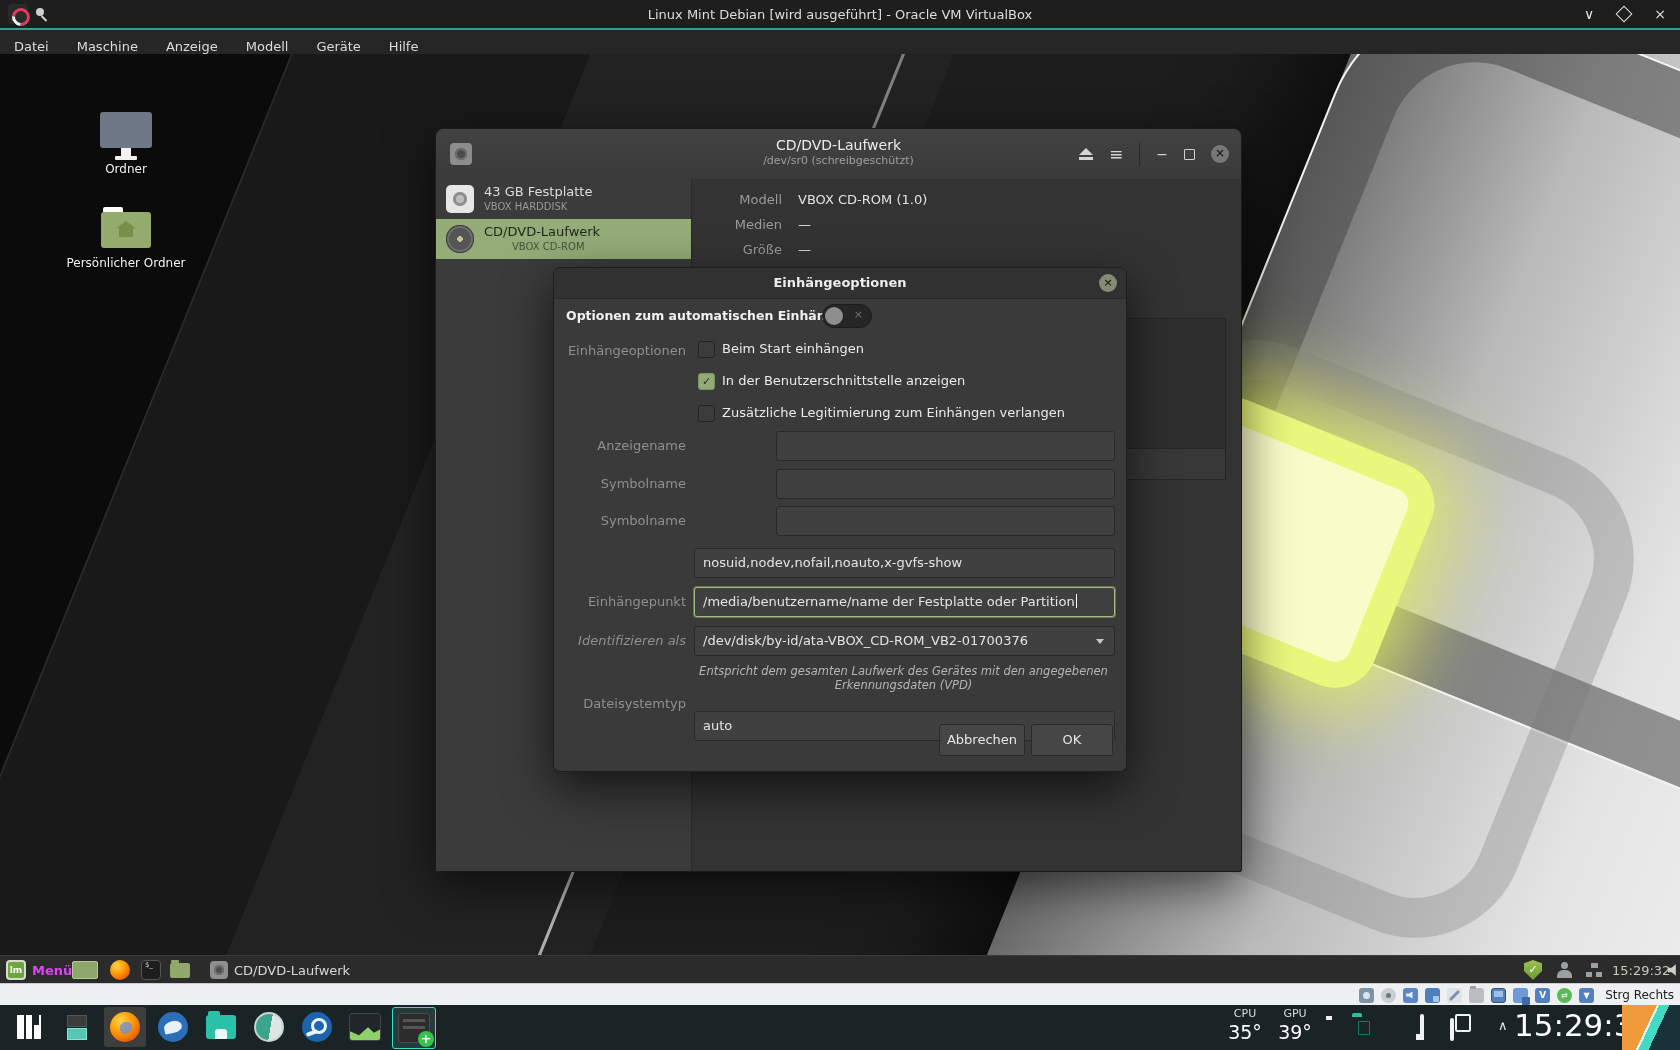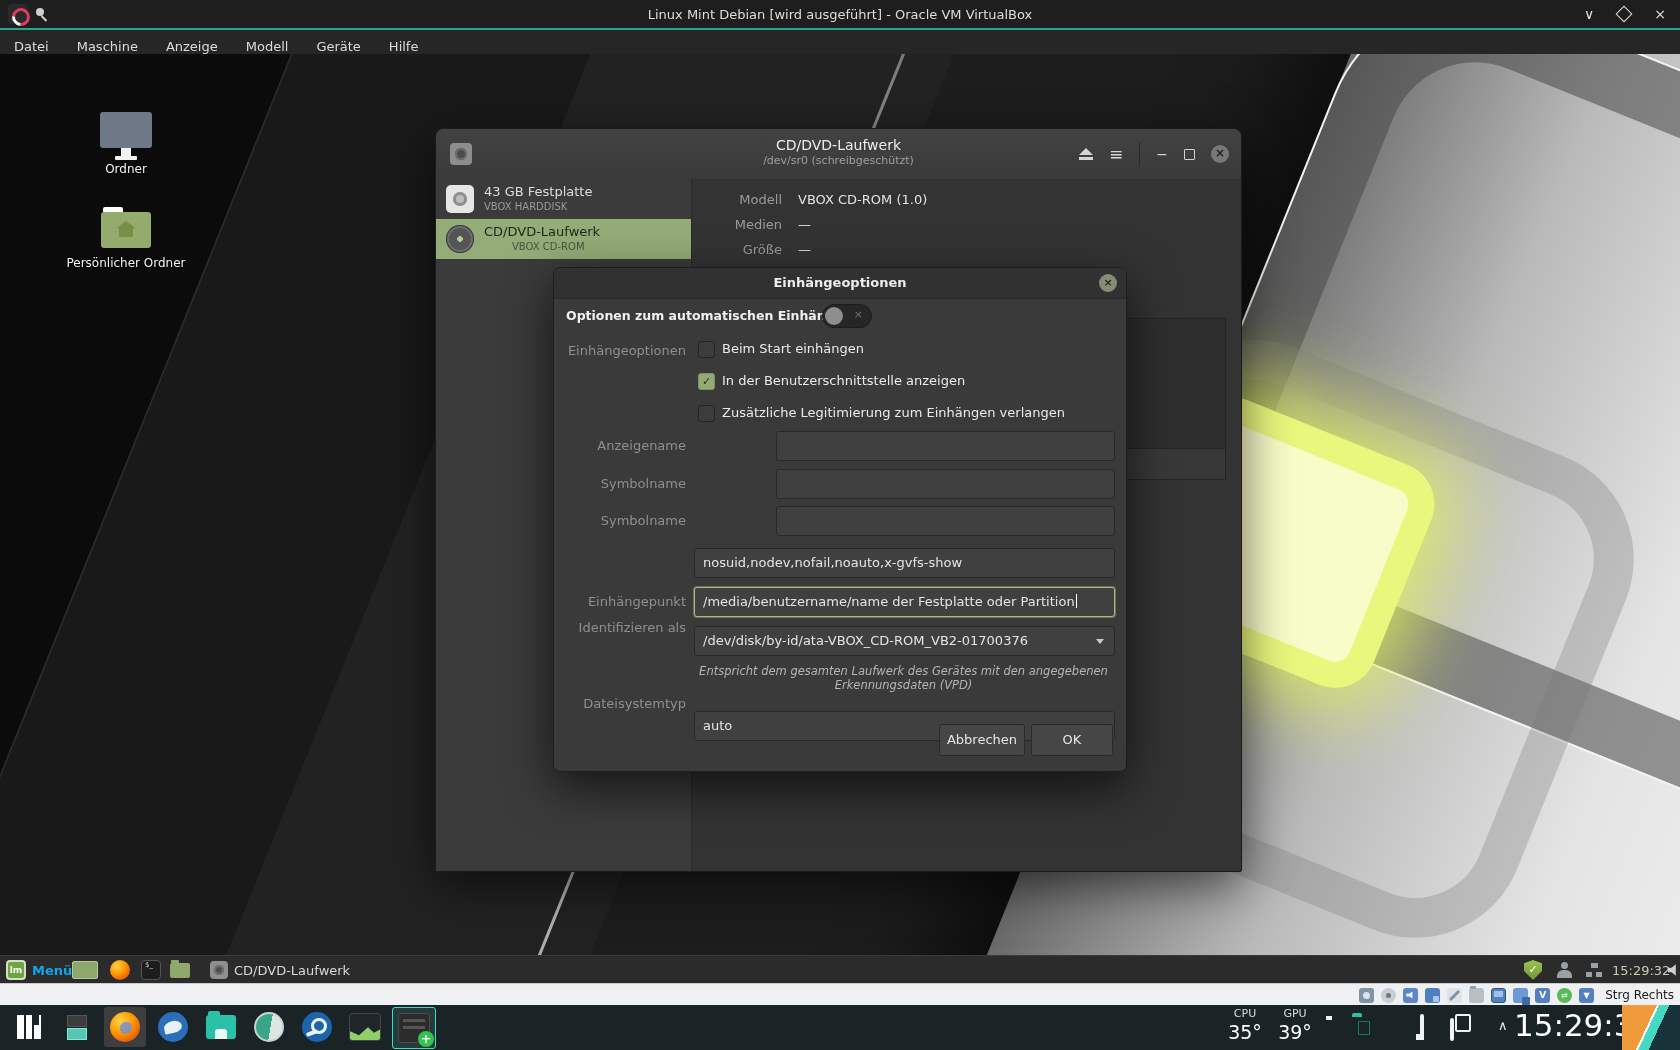--- a/index.html
+++ b/index.html
@@ -157,21 +157,21 @@
   .drop::after{content:"";position:absolute;right:10px;top:12px;border-left:4px solid transparent;border-right:4px solid transparent;border-top:5px solid #c9c9c9;}
   .hint{position:absolute;left:140px;width:419px;text-align:center;font-style:italic;font-size:11.5px;color:#b5b5b5;}
   .btn{position:absolute;top:456px;height:32px;background:#464646;border:1px solid #2a2a2a;border-radius:3px;color:#e6e6e6;font-size:13px;text-align:center;line-height:30px;box-sizing:border-box;}
   .btn-cancel{left:385px;width:86px;}
   .btn-ok{left:477px;width:82px;}
 
   
   .mpanel{position:absolute;left:0;top:901px;width:1680px;height:28px;background:#2b2b2b;border-top:1px solid #3a3a3a;z-index:40;}
   .mp-item{position:absolute;top:0;height:28px;display:flex;align-items:center;gap:6px;}
   .mint-logo{width:20px;height:20px;border-radius:4px;background:#6fa53f;border:2px solid #d7ddcc;box-sizing:border-box;color:#fff;font-size:9px;font-weight:bold;text-align:center;line-height:16px;}
-  .mp-menu-label{color:#0ea5e9;font-size:13px;font-weight:bold;}
+  .mp-menu-label{color:#d946ef;font-size:13px;font-weight:bold;}
   .mp-desk{width:24px;height:16px;background:#8ea86b;border:1px solid #b9c795;border-radius:2px;}
   .mp-ff{width:20px;height:20px;border-radius:50%;background:radial-gradient(circle at 35% 30%,#ffd54a,#ff9500 45%,#e3560e 80%);}
   .mp-term{width:20px;height:20px;border-radius:4px;background:#1d1d1d;border:1px solid #555;color:#cfcfcf;font-size:7px;text-align:left;line-height:9px;padding-left:3px;box-sizing:border-box;}
   .mp-fold{width:20px;height:15px;background:#90a86a;border-radius:2px;position:relative;}
   .mp-fold::before{content:"";position:absolute;left:1px;top:-3px;width:8px;height:3px;background:#90a86a;border-radius:1px 1px 0 0;}
   .mp-diskic{width:18px;height:18px;border-radius:4px;background:#8f8f8f;position:relative;}
   .mp-diskic::after{content:"";position:absolute;left:4px;top:4px;width:10px;height:10px;border-radius:50%;background:#4e4e4e;box-shadow:inset 0 0 0 2px #707070;}
   .mp-task-label{color:#d8d8d8;font-size:13px;}
   .shield{width:18px;height:20px;background:linear-gradient(#9cc153,#6e9a33);clip-path:polygon(50% 0,100% 16%,100% 55%,50% 100%,0 55%,0 16%);color:#fff;font-size:11px;font-weight:bold;text-align:center;line-height:19px;}
   .person{width:16px;height:16px;position:relative;}
@@ -312,21 +312,21 @@
       <div class="fld small" style="top:201px;"></div>
 
       <div class="dlabel" style="top:245px;">Symbolname</div>
       <div class="fld small" style="top:238px;"></div>
 
       <div class="fld wide" style="top:280px;">nosuid,nodev,nofail,noauto,x-gvfs-show</div>
 
       <div class="dlabel" style="top:326px;">Einhängepunkt</div>
       <div class="fld wide focus" style="top:319px;"><span>/media/benutzername/name der Festplatte oder Partition</span><span class="caret"></span></div>
 
-      <div class="dlabel" style="top:352px;">Identifizieren als</div>
+      <div class="dlabel" style="top:365px;font-style:italic;">Identifizieren als</div>
       <div class="fld wide drop" style="top:358px;"><span>/dev/disk/by-id/ata-VBOX_CD-ROM_VB2-01700376</span></div>
 
       <div class="hint" style="top:396px;">Entspricht dem gesamten Laufwerk des Gerätes mit den angegebenen Erkennungsdaten (VPD)</div>
 
       <div class="dlabel" style="top:428px;">Dateisystemtyp</div>
       <div class="fld wide" style="top:443px;">auto</div>
 
       <div class="btn btn-cancel">Abbrechen</div>
       <div class="btn btn-ok">OK</div>
     </section>

